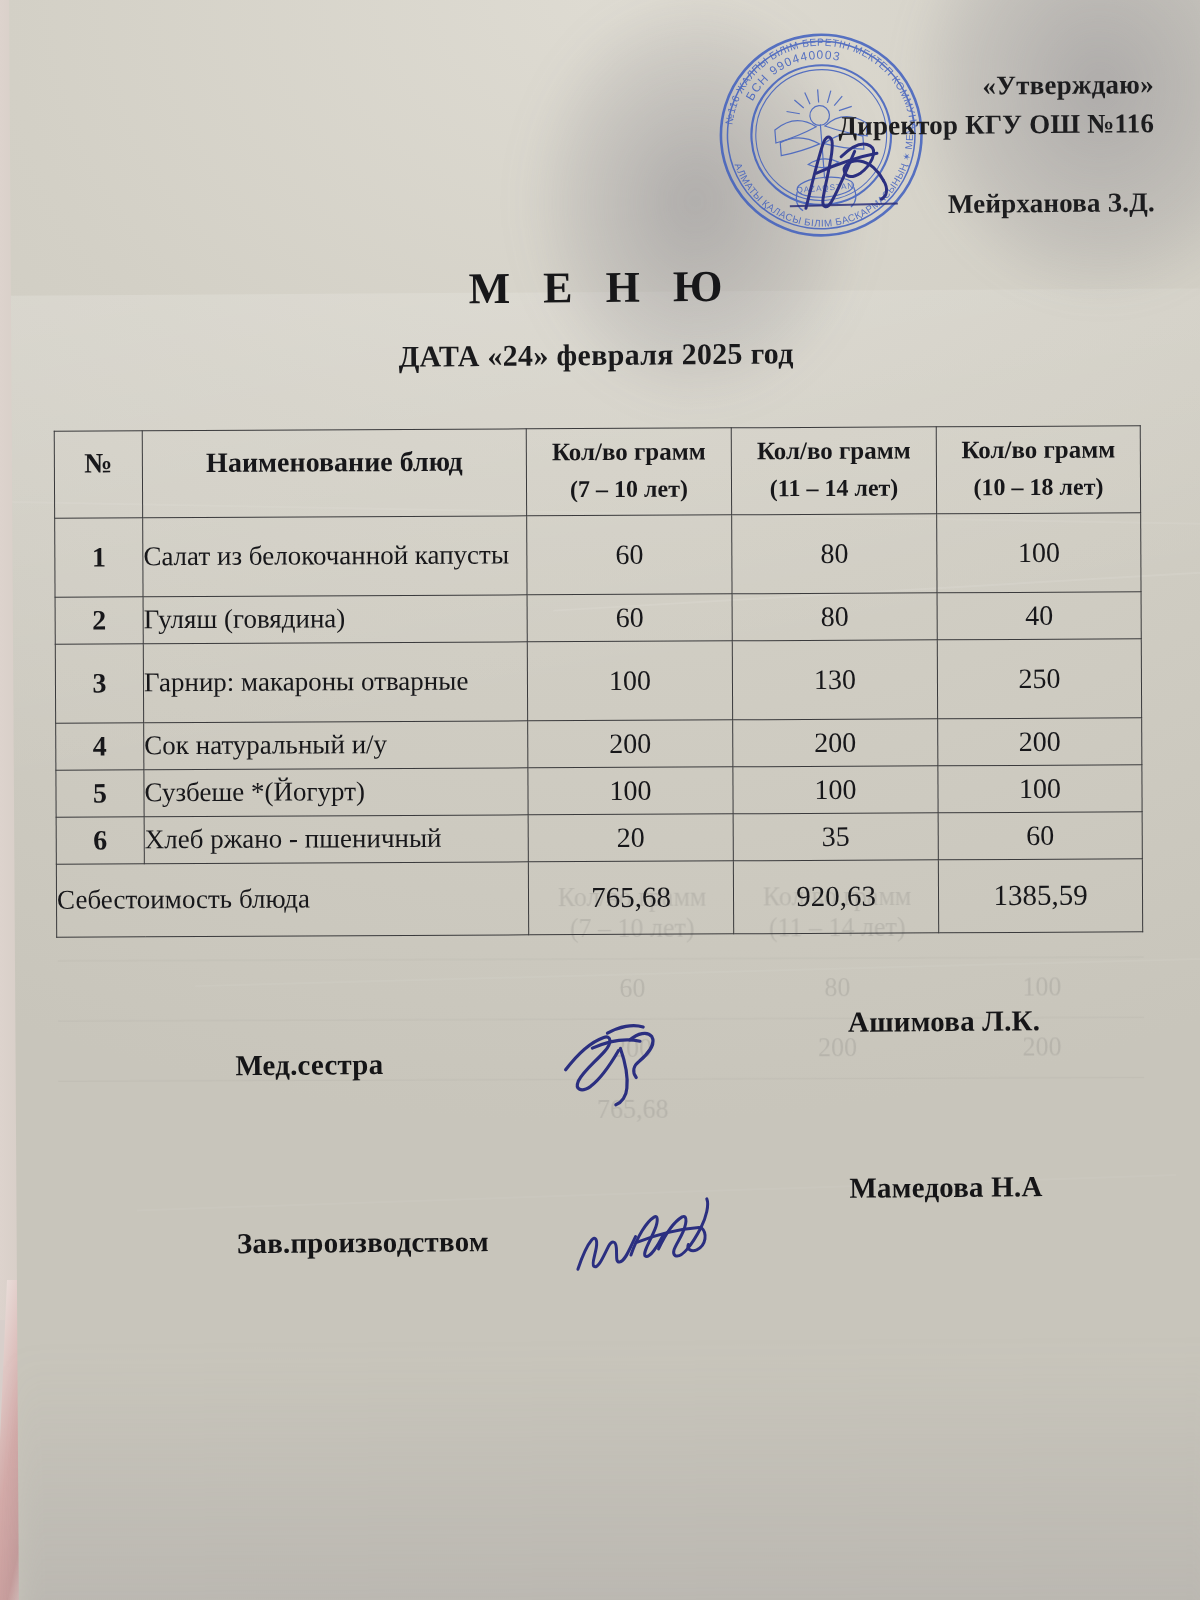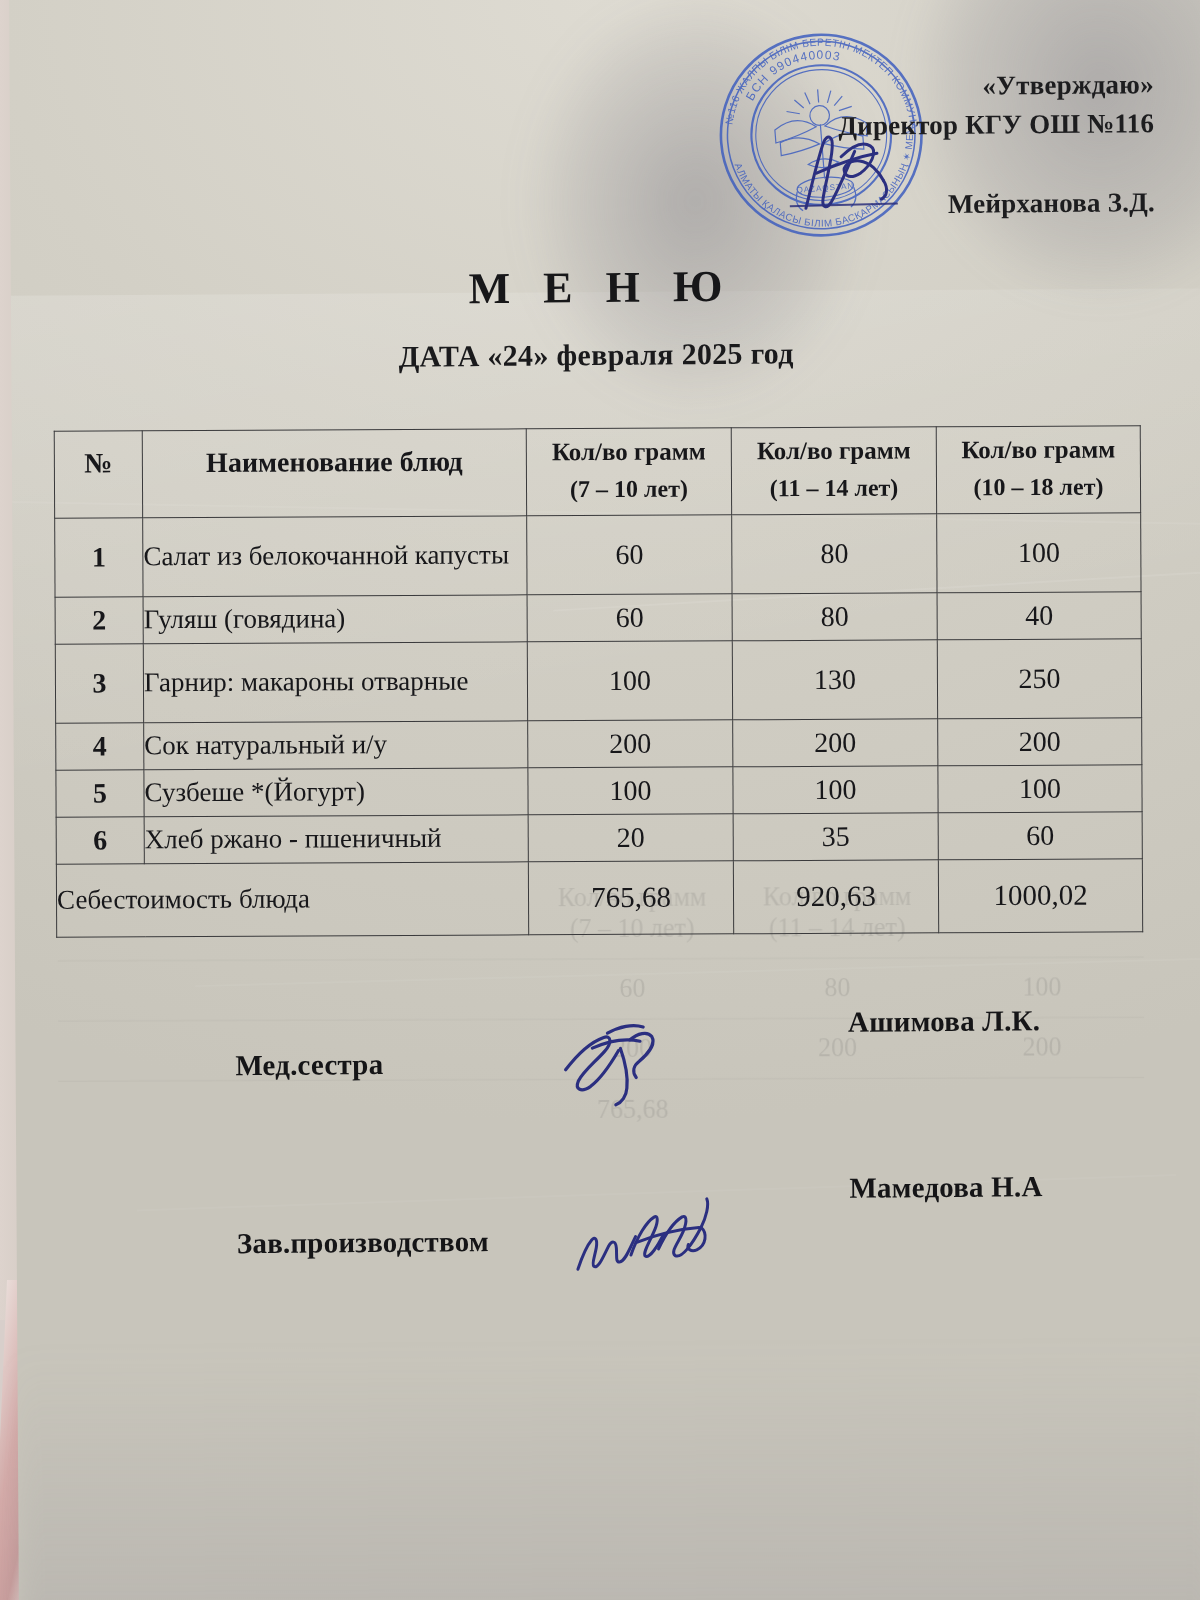--- a/index.html
+++ b/index.html
@@ -346,21 +346,21 @@
           <td class="cell-num">6</td>
           <td class="cell-name">Хлеб ржано - пшеничный</td>
           <td class="cell-g">20</td>
           <td class="cell-g">35</td>
           <td class="cell-g">60</td>
         </tr>
         <tr>
           <td class="cost-label" colspan="2">Себестоимость блюда</td>
           <td class="cell-g cost-val">765,68</td>
           <td class="cell-g cost-val">920,63</td>
-          <td class="cell-g cost-val">1000,02</td>
+          <td class="cell-g cost-val">1385,59</td>
         </tr>
       </tbody>
     </table>
   </div>
 
   <div id="ghost">
     <div class="ghost-row">
       <span class="ghost-c1">&nbsp;</span>
       <span class="ghost-c2">Кол/во грамм</span>
       <span class="ghost-c3">Кол/во грамм</span>

